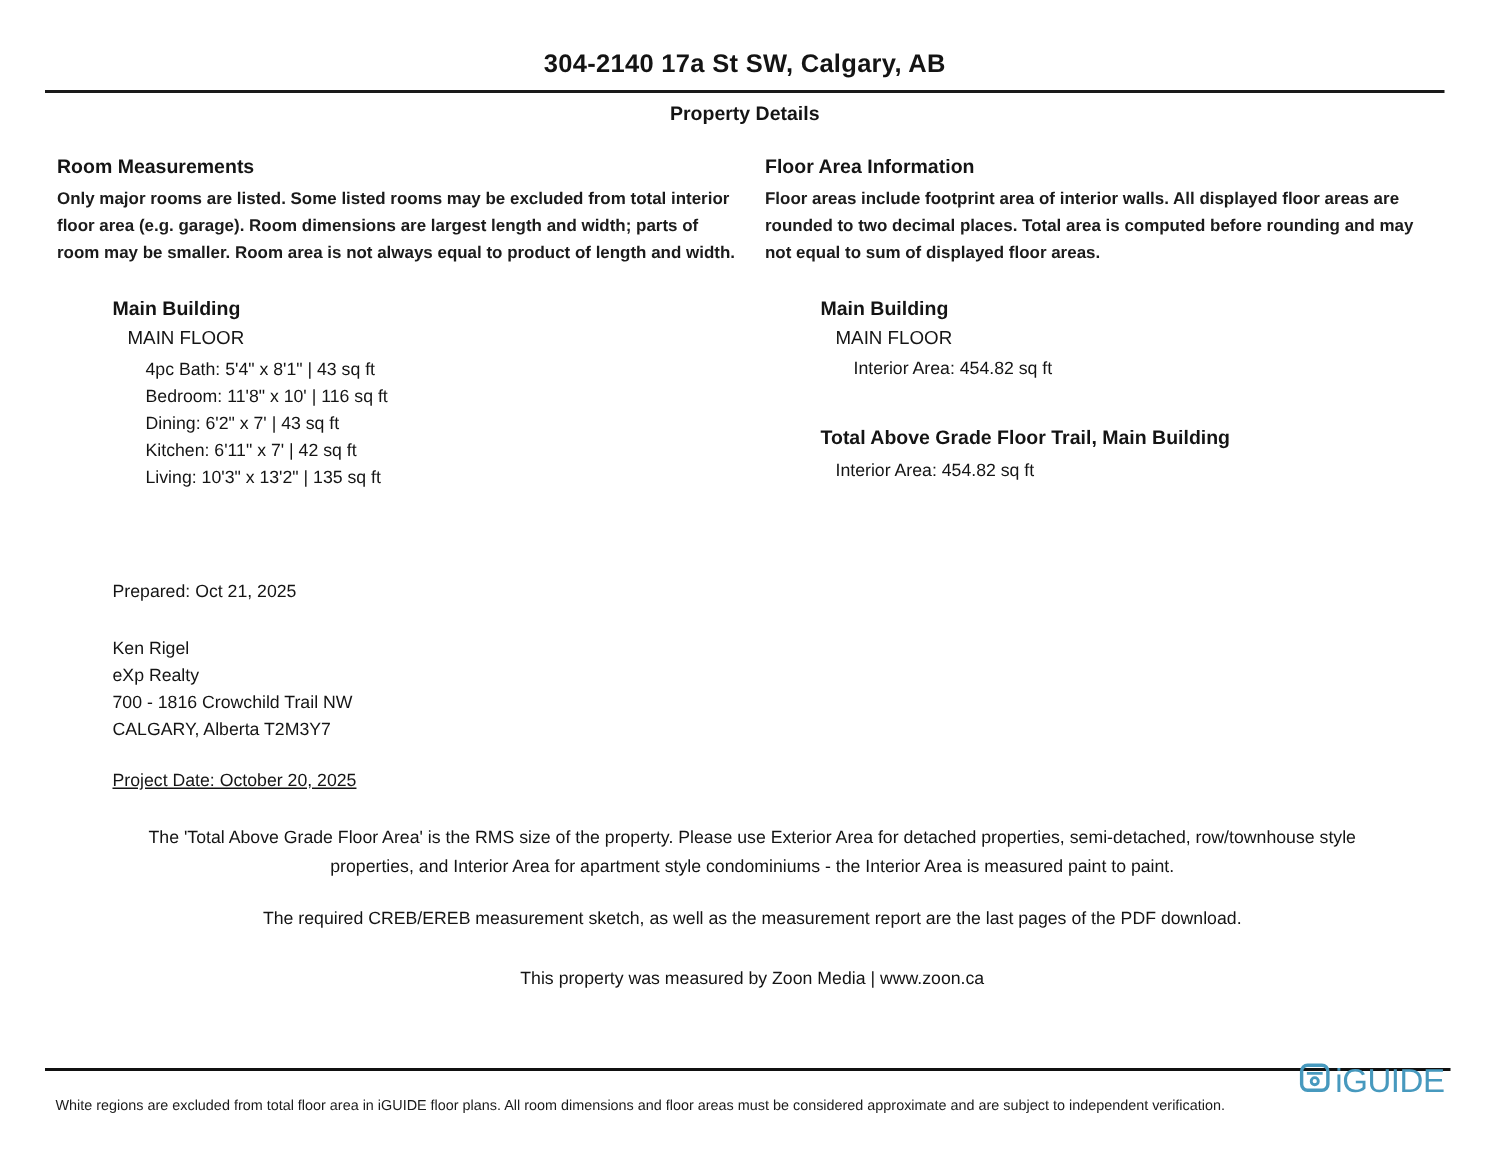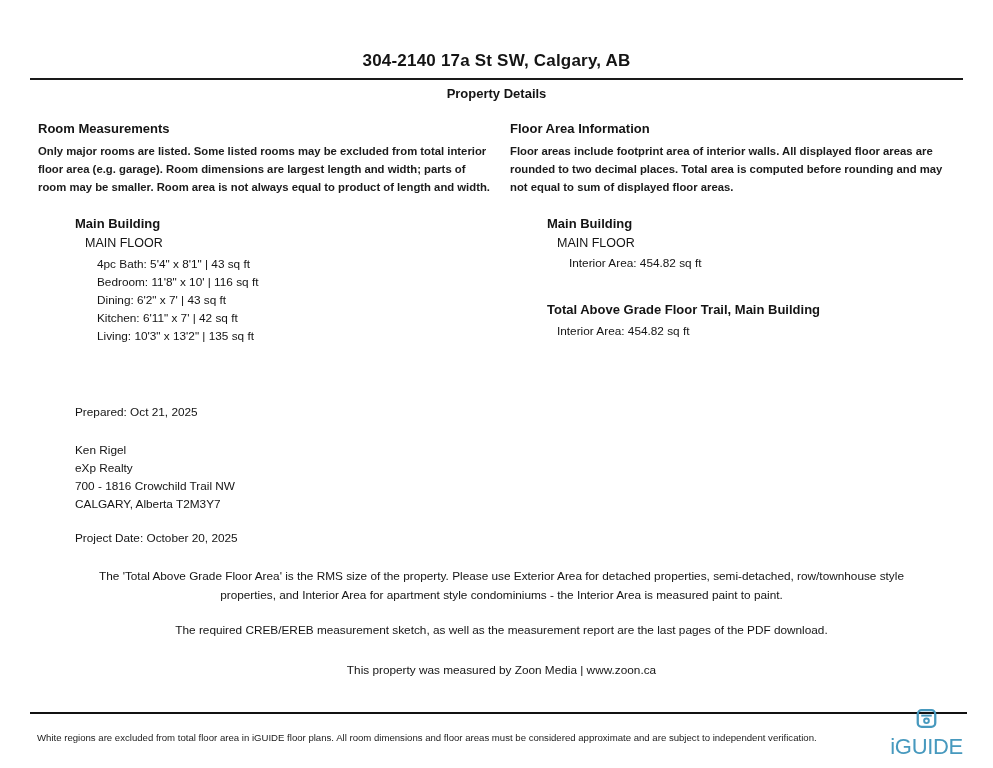--- a/index.html
+++ b/index.html
@@ -18,21 +18,21 @@
   .page {
     position: relative;
     width: 993px;
     height: 768px;
     background: #ffffff;
   }
 
   
   .title {
     margin: 0;
-    padding-top: 51px;
+    padding-top: 33px;
     text-align: center;
     font-size: 17px;
     font-weight: bold;
     letter-spacing: 0.2px;
   }
   .header-rule {
     margin: 7px 30px 0 30px;
     border: none;
     border-top: 2px solid #1a1a1a;
     height: 0;
@@ -114,20 +114,21 @@
   .contact {
     margin: 22px 0 0 75px;
   }
   .contact-line {
     font-size: 11.8px;
     line-height: 18px;
   }
   .project-date {
     margin: 18px 0 0 75px;
     font-size: 11.8px;
+    text-decoration: underline;
   }
   .note {
     margin: 16px 65px 0 75px;
     font-size: 11.8px;
     line-height: 19px;
     max-width: 862px;
     text-align: center;
   }
   .note-first {
     margin-top: 22px;
@@ -154,21 +155,20 @@
     font-size: 9.6px;
     color: #1b1b1b;
   }
   .footer-logo {
     position: absolute;
     right: 30px;
     top: 708px;
     display: flex;
     align-items: center;
     gap: 3px;
-    flex-direction: column;
   }
   .logo-text {
     font-size: 22px;
     color: #4799BE;
     letter-spacing: -0.3px;
     line-height: 22px;
   }
   .logo-icon {
     display: block;
   }

